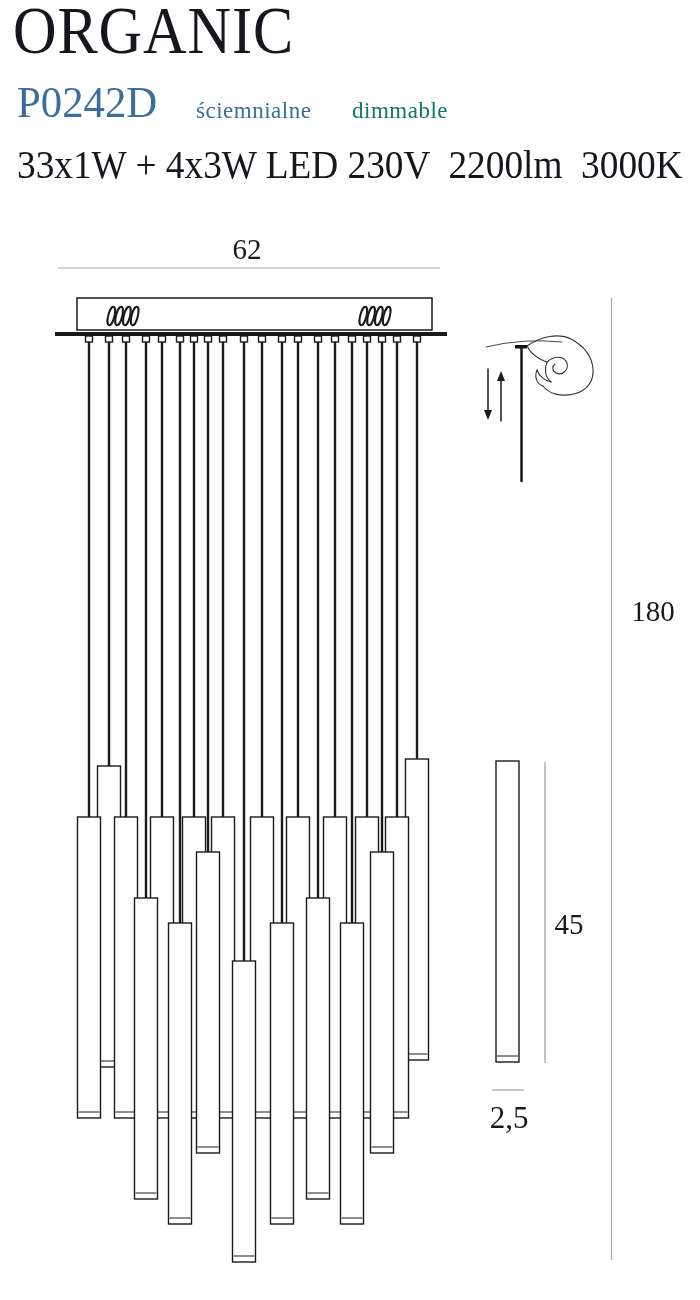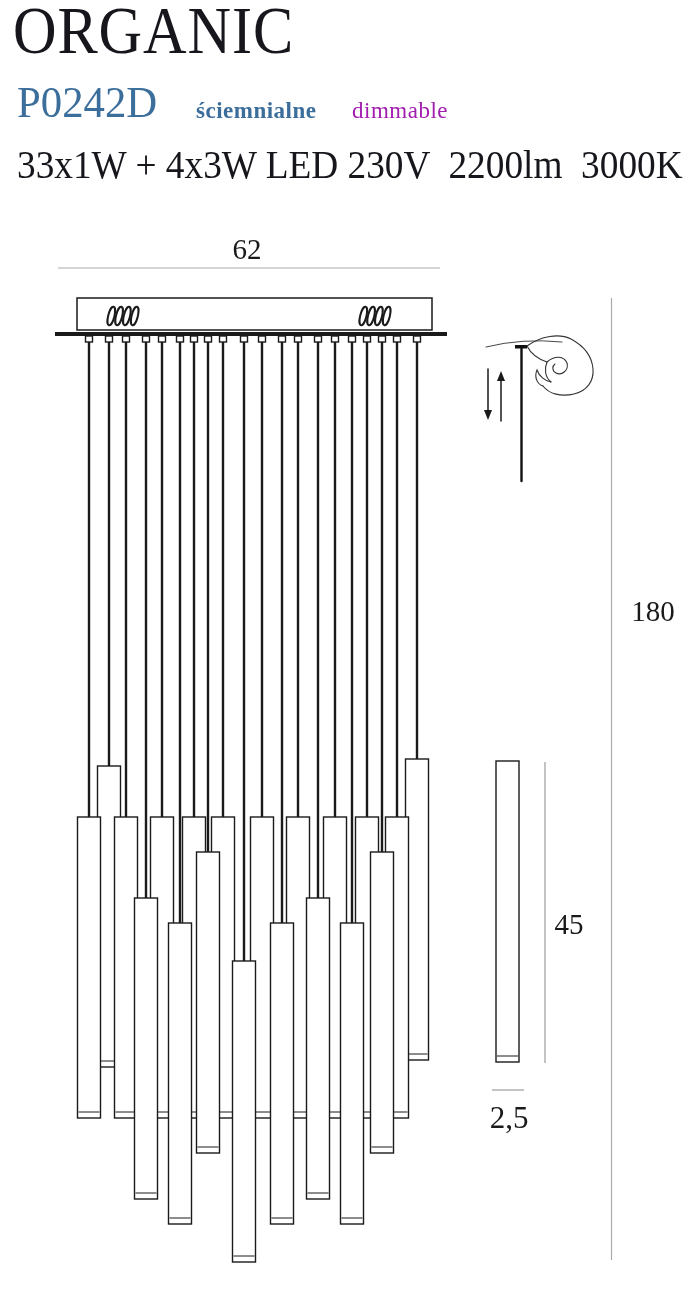--- a/index.html
+++ b/index.html
@@ -1,22 +1,22 @@
 <!DOCTYPE html>
 <html><head>
 <meta charset="utf-8">
 <style>
   html,body{margin:0;padding:0;background:#fff;width:700px;height:1300px;overflow:hidden;}
   body{font-family:"Liberation Serif", serif;color:#1a1a1a;position:relative;}
   .abs{position:absolute;}
   #title{left:13px;top:-3px;font-size:67px;font-weight:400;letter-spacing:1px;
          transform:scaleX(.90);transform-origin:0 0;margin:0;line-height:1;color:#16161c;}
   #model{left:17px;top:80px;font-size:45px;color:#3C6E9C;transform:scaleX(.95);transform-origin:0 0;line-height:1;}
-  #tag-pl{left:196px;top:99px;font-size:23px;color:#3C6E9C;letter-spacing:.5px;line-height:1;font-weight:bold;}
-  #tag-en{left:352px;top:99px;font-size:23px;color:#a21caf;letter-spacing:.5px;line-height:1;}
+  #tag-pl{left:196px;top:99px;font-size:23px;color:#3C6E9C;letter-spacing:.5px;line-height:1;}
+  #tag-en{left:352px;top:99px;font-size:23px;color:#0f766e;letter-spacing:.5px;line-height:1;}
   #specs{left:17px;top:144px;font-size:41px;white-space:pre;transform:scaleX(.91);transform-origin:0 0;line-height:1;color:#16161c;}
   #drawing{left:0;top:0;}
   text{font-family:"Liberation Serif", serif;fill:#1a1a1a;}
   .dimtxt{font-size:29px;}
   .dimtxt-big{font-size:31px;}
 </style>
 </head>
 <body>
 
 <h1 id="title" class="abs">ORGANIC</h1>

